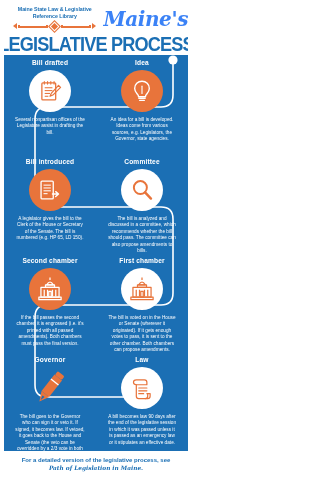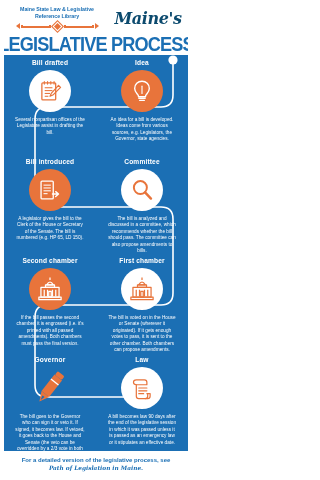--- a/index.html
+++ b/index.html
@@ -80,25 +80,25 @@
   .orn-tick.left {
     border-left:none;
     border-right:4px solid #e8743b;
   }
   .hdr-right {
     flex:1;
     padding-top:5px;
     text-align:center;
   }
   .maines {
-    color:#0c4a6e;
+    color:#3b82f6;
     font-family:"DejaVu Serif", serif;
     font-style:italic;
     font-weight:bold;
-    font-size:16px;
+    font-size:20px;
     line-height:22px;
     letter-spacing:-0.4px;
   }
   .legis-band {
     position:absolute;
     left:0; right:0; bottom:0;
     height:22px;
     background:#ffffff;
     display:flex;
     align-items:center;

